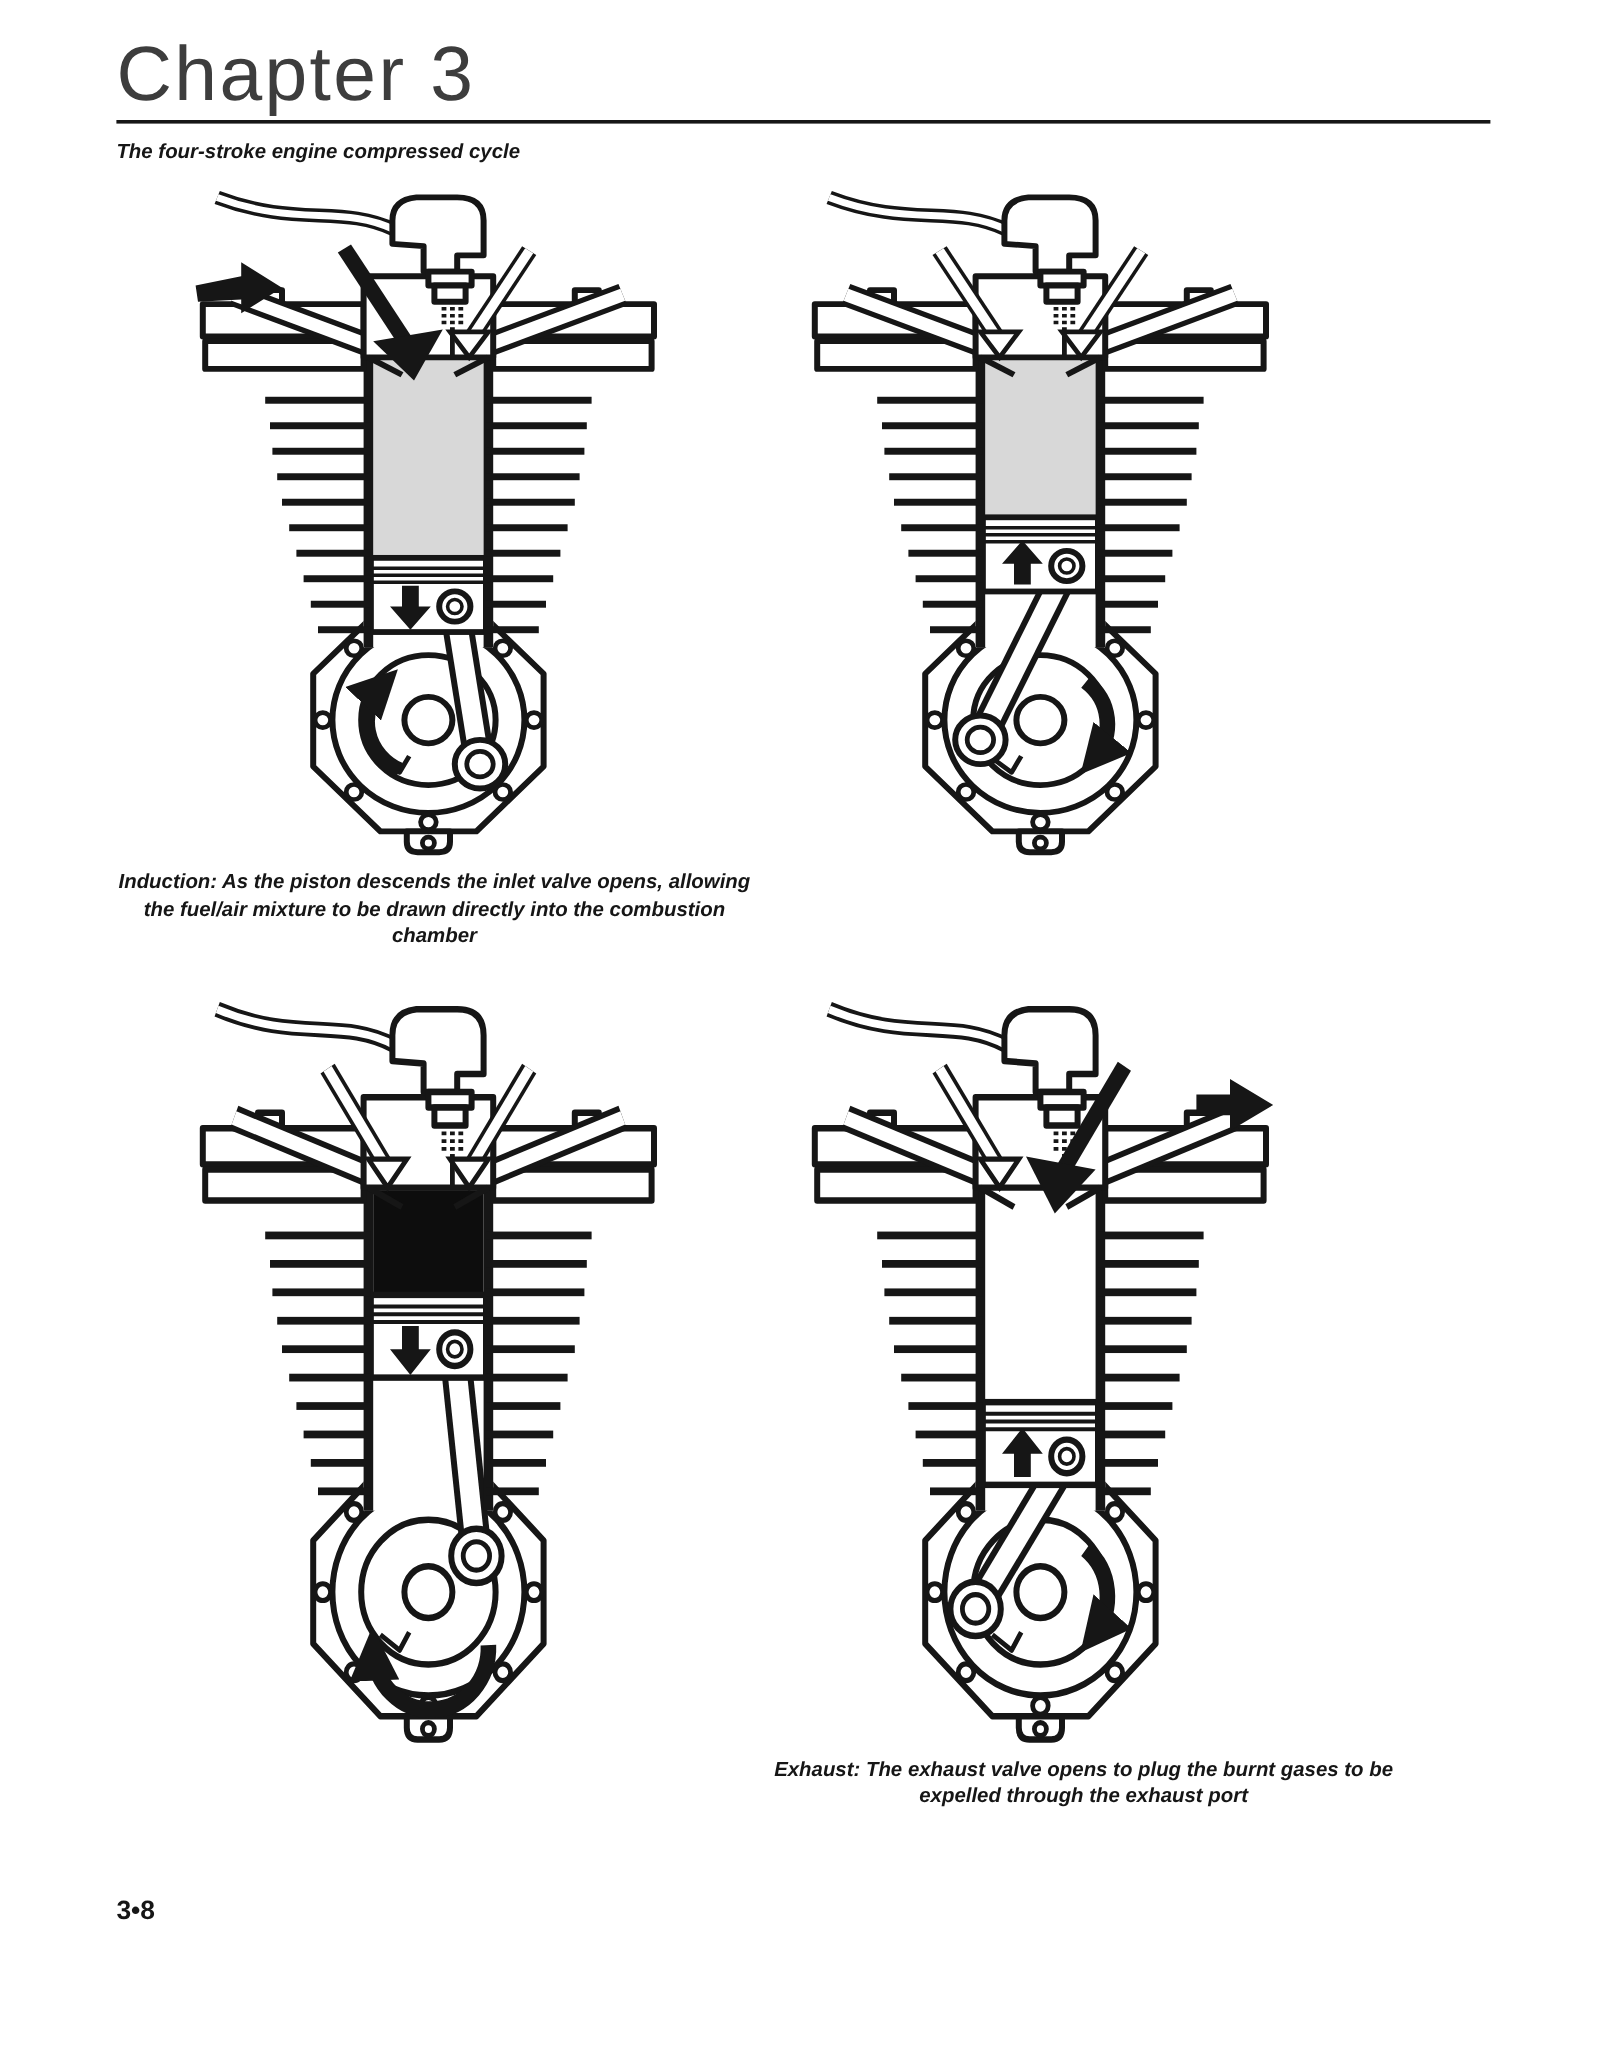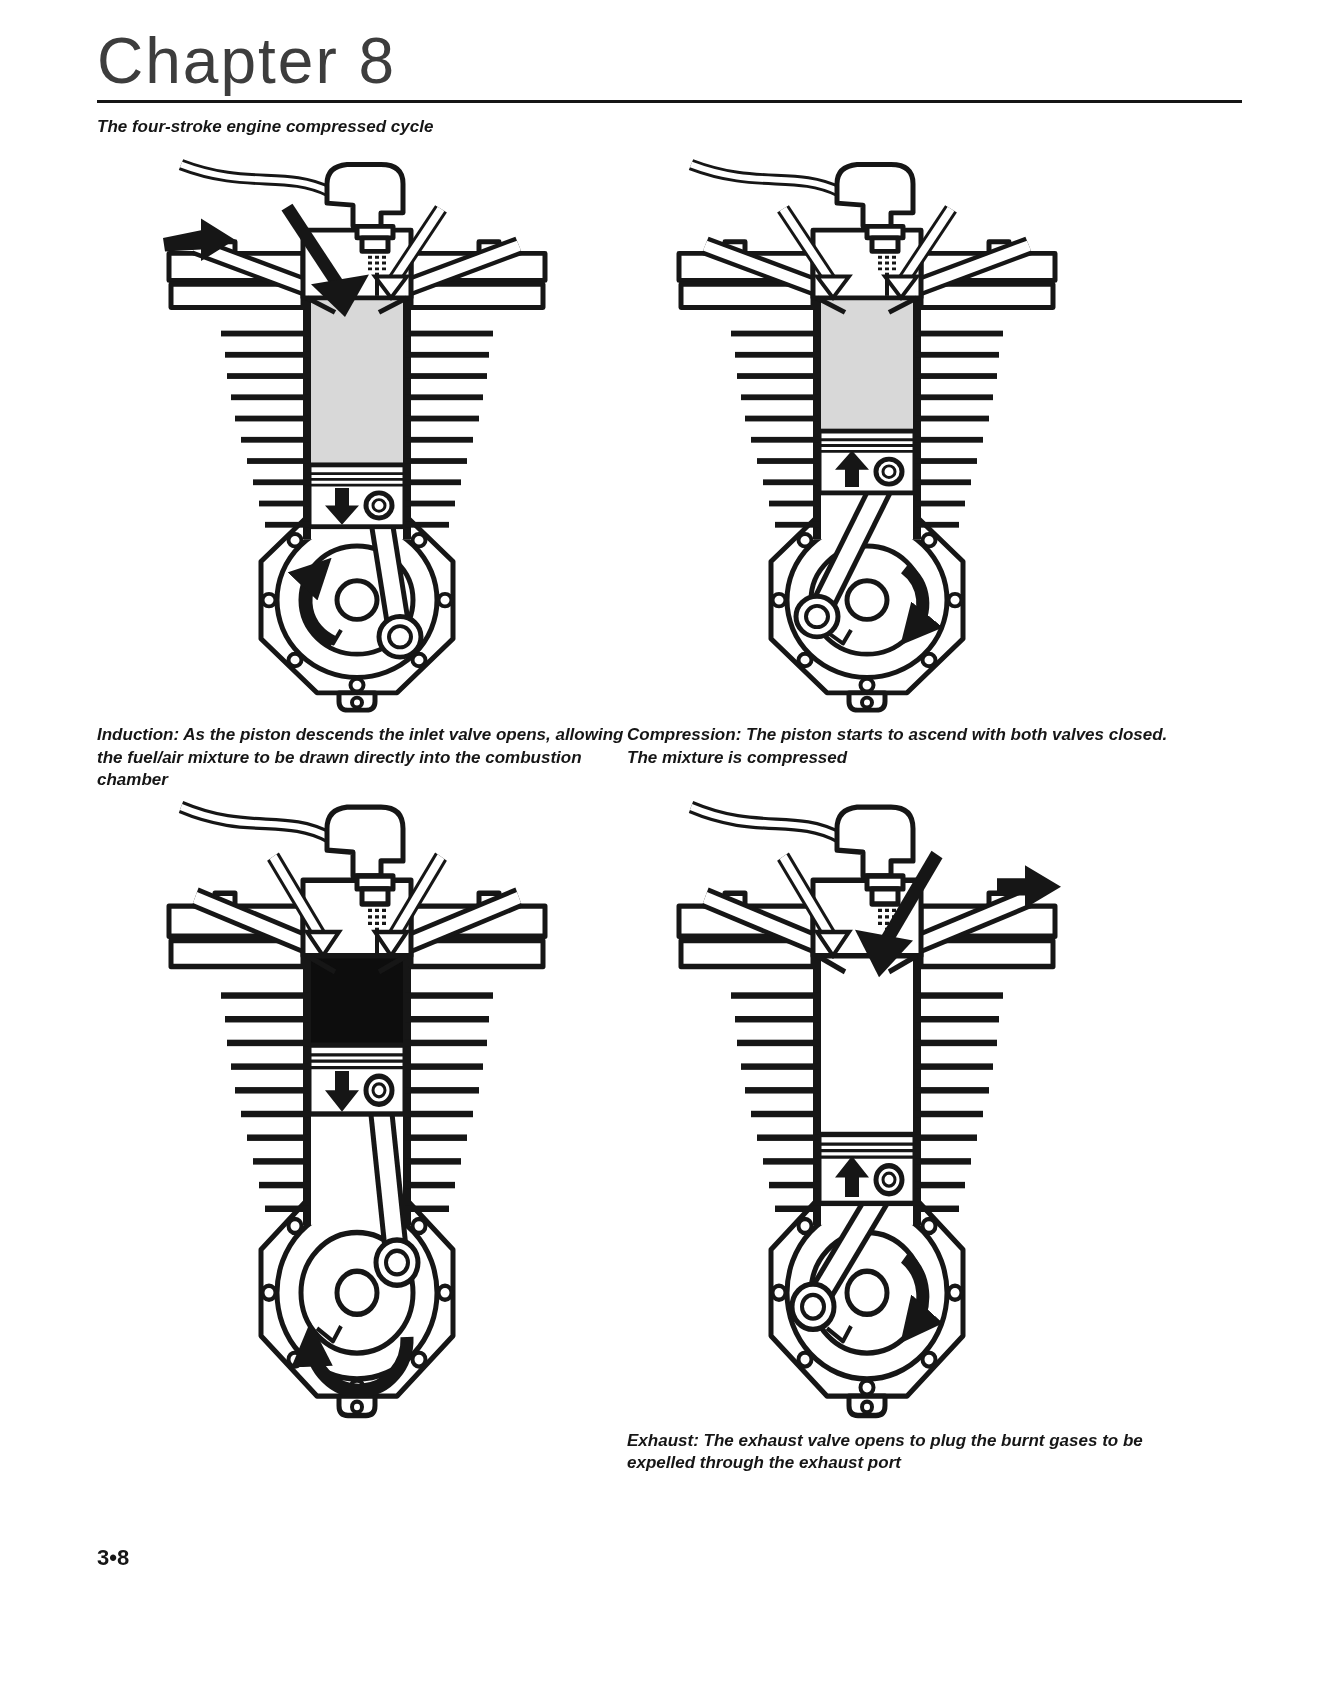--- a/index.html
+++ b/index.html
@@ -8,21 +8,21 @@
     font-family:"Liberation Sans",sans-serif;color:#161616;
   }
   .page{padding:26px 60px 0 97px;}
   .chapter-title{
     font-size:64px;font-weight:400;color:#3d3d3d;letter-spacing:2px;
     margin:0 0 2px 0;line-height:1.1;
   }
   .rule{border:none;border-top:3px solid #161616;width:1145px;margin:4px 0 14px 0;}
   .subtitle{font-size:17px;font-weight:bold;font-style:italic;margin-bottom:14px;}
   .grid{
-    display:grid;grid-template-columns:530px 1fr;
+    display:grid;grid-template-columns:530px 1fr;row-gap:34px;text-align:center;
   }
   figure{margin:0;}
   .dwrap{display:flex;}
   .col-left .dwrap{padding-left:60px;}
   .col-right .dwrap{padding-left:40px;}
   svg.eng{display:block;}
   figcaption{
     font-size:17px;font-weight:bold;font-style:italic;line-height:1.32;
     margin-top:8px;max-width:552px;
   }
@@ -133,21 +133,21 @@
     </g>
     <g id="valve-open-right" fill="#161616">
       <line x1="270" y1="58" x2="218" y2="140" stroke="#161616" stroke-width="13"></line>
       <polygon points="246,138 188,128 212,172"></polygon>
     </g>
   </defs>
 </svg>
 
 <div class="page">
 
-  <div class="chapter-title">Chapter 8</div>
+  <div class="chapter-title">Chapter 3</div>
   <hr class="rule">
   <div class="subtitle">The four-stroke engine compressed cycle</div>
 
   <div class="grid">
 
     <figure class="col-left">
       <div class="dwrap">
         <svg class="eng" viewBox="0 0 400 585" width="400" height="565" preserveAspectRatio="none" role="img">
           <use href="#crankcase-shape"></use>
           <rect x="146" y="150" width="108" height="252" fill="#ffffff"></rect>
@@ -195,21 +195,20 @@
           <line x1="150" y1="148" x2="150" y2="402" stroke="#161616" stroke-width="8"></line>
           <line x1="250" y1="148" x2="250" y2="402" stroke="#161616" stroke-width="8"></line>
           <use href="#fins-left"></use>
           <use href="#fins-right"></use>
           <use href="#head-core"></use>
           <use href="#valve-closed-left"></use>
           <use href="#valve-closed-right"></use>
           <path d="M238,432 A46,46 0 0 1 245,498" fill="none" stroke="#161616" stroke-width="13" marker-end="url(#ah)"></path>
         </svg>
       </div>
-      <figcaption>Compression: The piston starts to ascend with both valves closed. The mixture is compressed</figcaption>
     </figure>
 
     <figure class="col-left">
       <div class="dwrap">
         <svg class="eng" viewBox="0 0 400 585" width="400" height="630" preserveAspectRatio="none" role="img">
           <use href="#crankcase-shape"></use>
           <rect x="146" y="150" width="108" height="252" fill="#ffffff"></rect>
           <rect x="154" y="154" width="92" height="85" fill="#0d0d0d"></rect>
           <g>
             <line x1="222" y1="277" x2="240" y2="437" stroke="#161616" stroke-width="26"></line>

